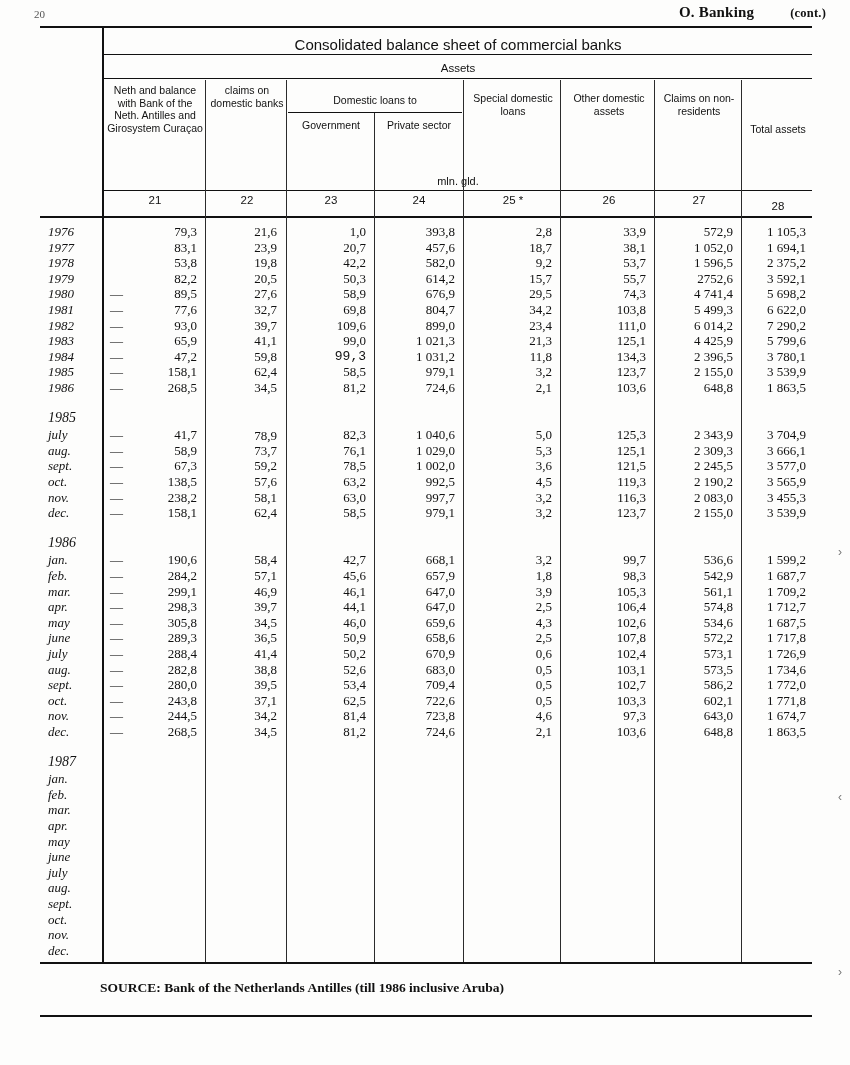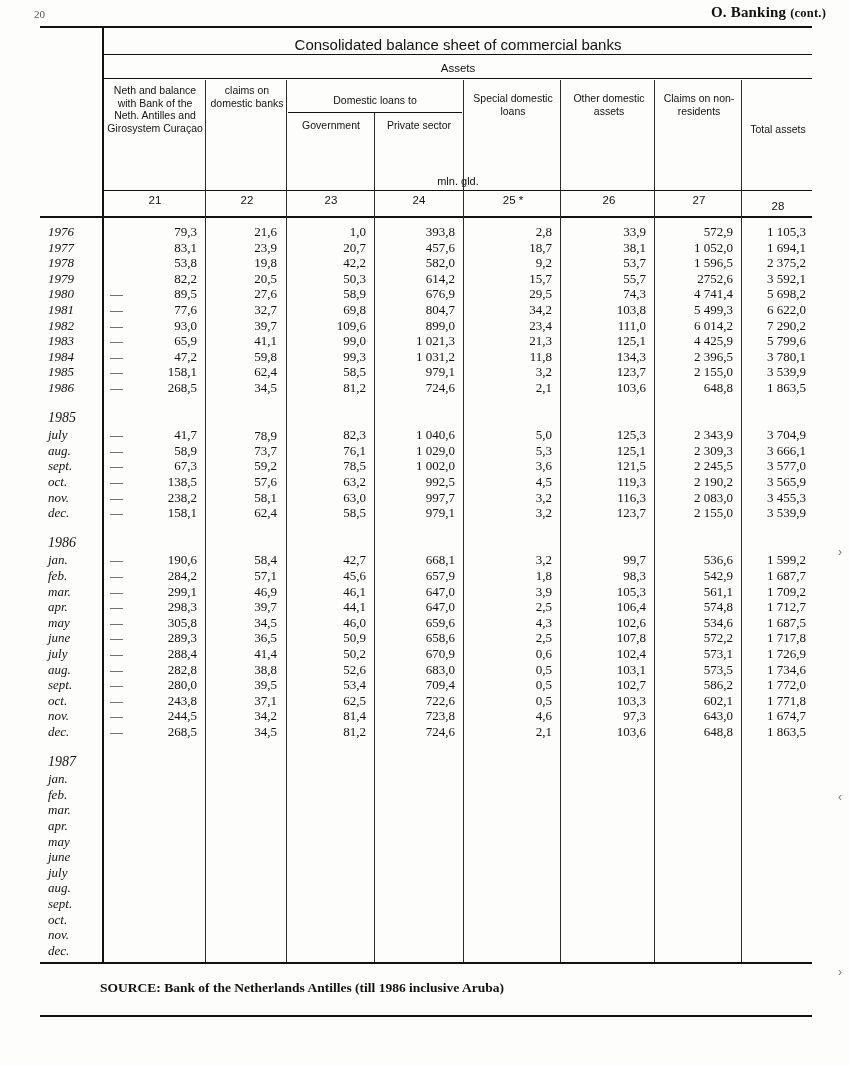--- a/index.html
+++ b/index.html
@@ -35,20 +35,21 @@
     right: 24px; top: 4px;
     font-family: "Liberation Serif", serif;
     font-size: 15px;
     font-weight: bold;
     color: #111;
     letter-spacing: 0.2px;
   }
   .chapter-head .cont {
     font-size: 12.5px;
     font-weight: bold;
+    margin-left: 32px;
   }
 
   .rule {
     position: absolute;
     background: #111;
   }
 
   .hdr-title {
     position: absolute;
     left: 104px; top: 36px;
@@ -291,21 +292,21 @@
       <div class="cell" style="top: 333.2px; left: 246px; width: 120px;">99,0</div>
       <div class="cell" style="top: 333.2px; left: 335px; width: 120px;">1 021,3</div>
       <div class="cell" style="top: 333.2px; left: 432px; width: 120px;">21,3</div>
       <div class="cell" style="top: 333.2px; left: 526px; width: 120px;">125,1</div>
       <div class="cell" style="top: 333.2px; left: 613px; width: 120px;">4 425,9</div>
       <div class="cell" style="top: 333.2px; left: 686px; width: 120px;">5 799,6</div>
       <div class="rowlabel" style="top: 348.8px;">1984</div>
       <div class="dash" style="left: 110px; top: 348.8px;">—</div>
       <div class="cell" style="top: 348.8px; left: 77px; width: 120px;">47,2</div>
       <div class="cell" style="top: 348.8px; left: 157px; width: 120px;">59,8</div>
-      <div class="cell" style="top: 348.8px; left: 246px; width: 120px;">99,3</div>
+      <div class="cell" style="top: 348.8px; left: 246px; width: 120px; font-family: Liberation Mono, monospace;">99,3</div>
       <div class="cell" style="top: 348.8px; left: 335px; width: 120px;">1 031,2</div>
       <div class="cell" style="top: 348.8px; left: 432px; width: 120px;">11,8</div>
       <div class="cell" style="top: 348.8px; left: 526px; width: 120px;">134,3</div>
       <div class="cell" style="top: 348.8px; left: 613px; width: 120px;">2 396,5</div>
       <div class="cell" style="top: 348.8px; left: 686px; width: 120px;">3 780,1</div>
       <div class="rowlabel" style="top: 364.4px;">1985</div>
       <div class="dash" style="left: 110px; top: 364.4px;">—</div>
       <div class="cell" style="top: 364.4px; left: 77px; width: 120px;">158,1</div>
       <div class="cell" style="top: 364.4px; left: 157px; width: 120px;">62,4</div>
       <div class="cell" style="top: 364.4px; left: 246px; width: 120px;">58,5</div>

